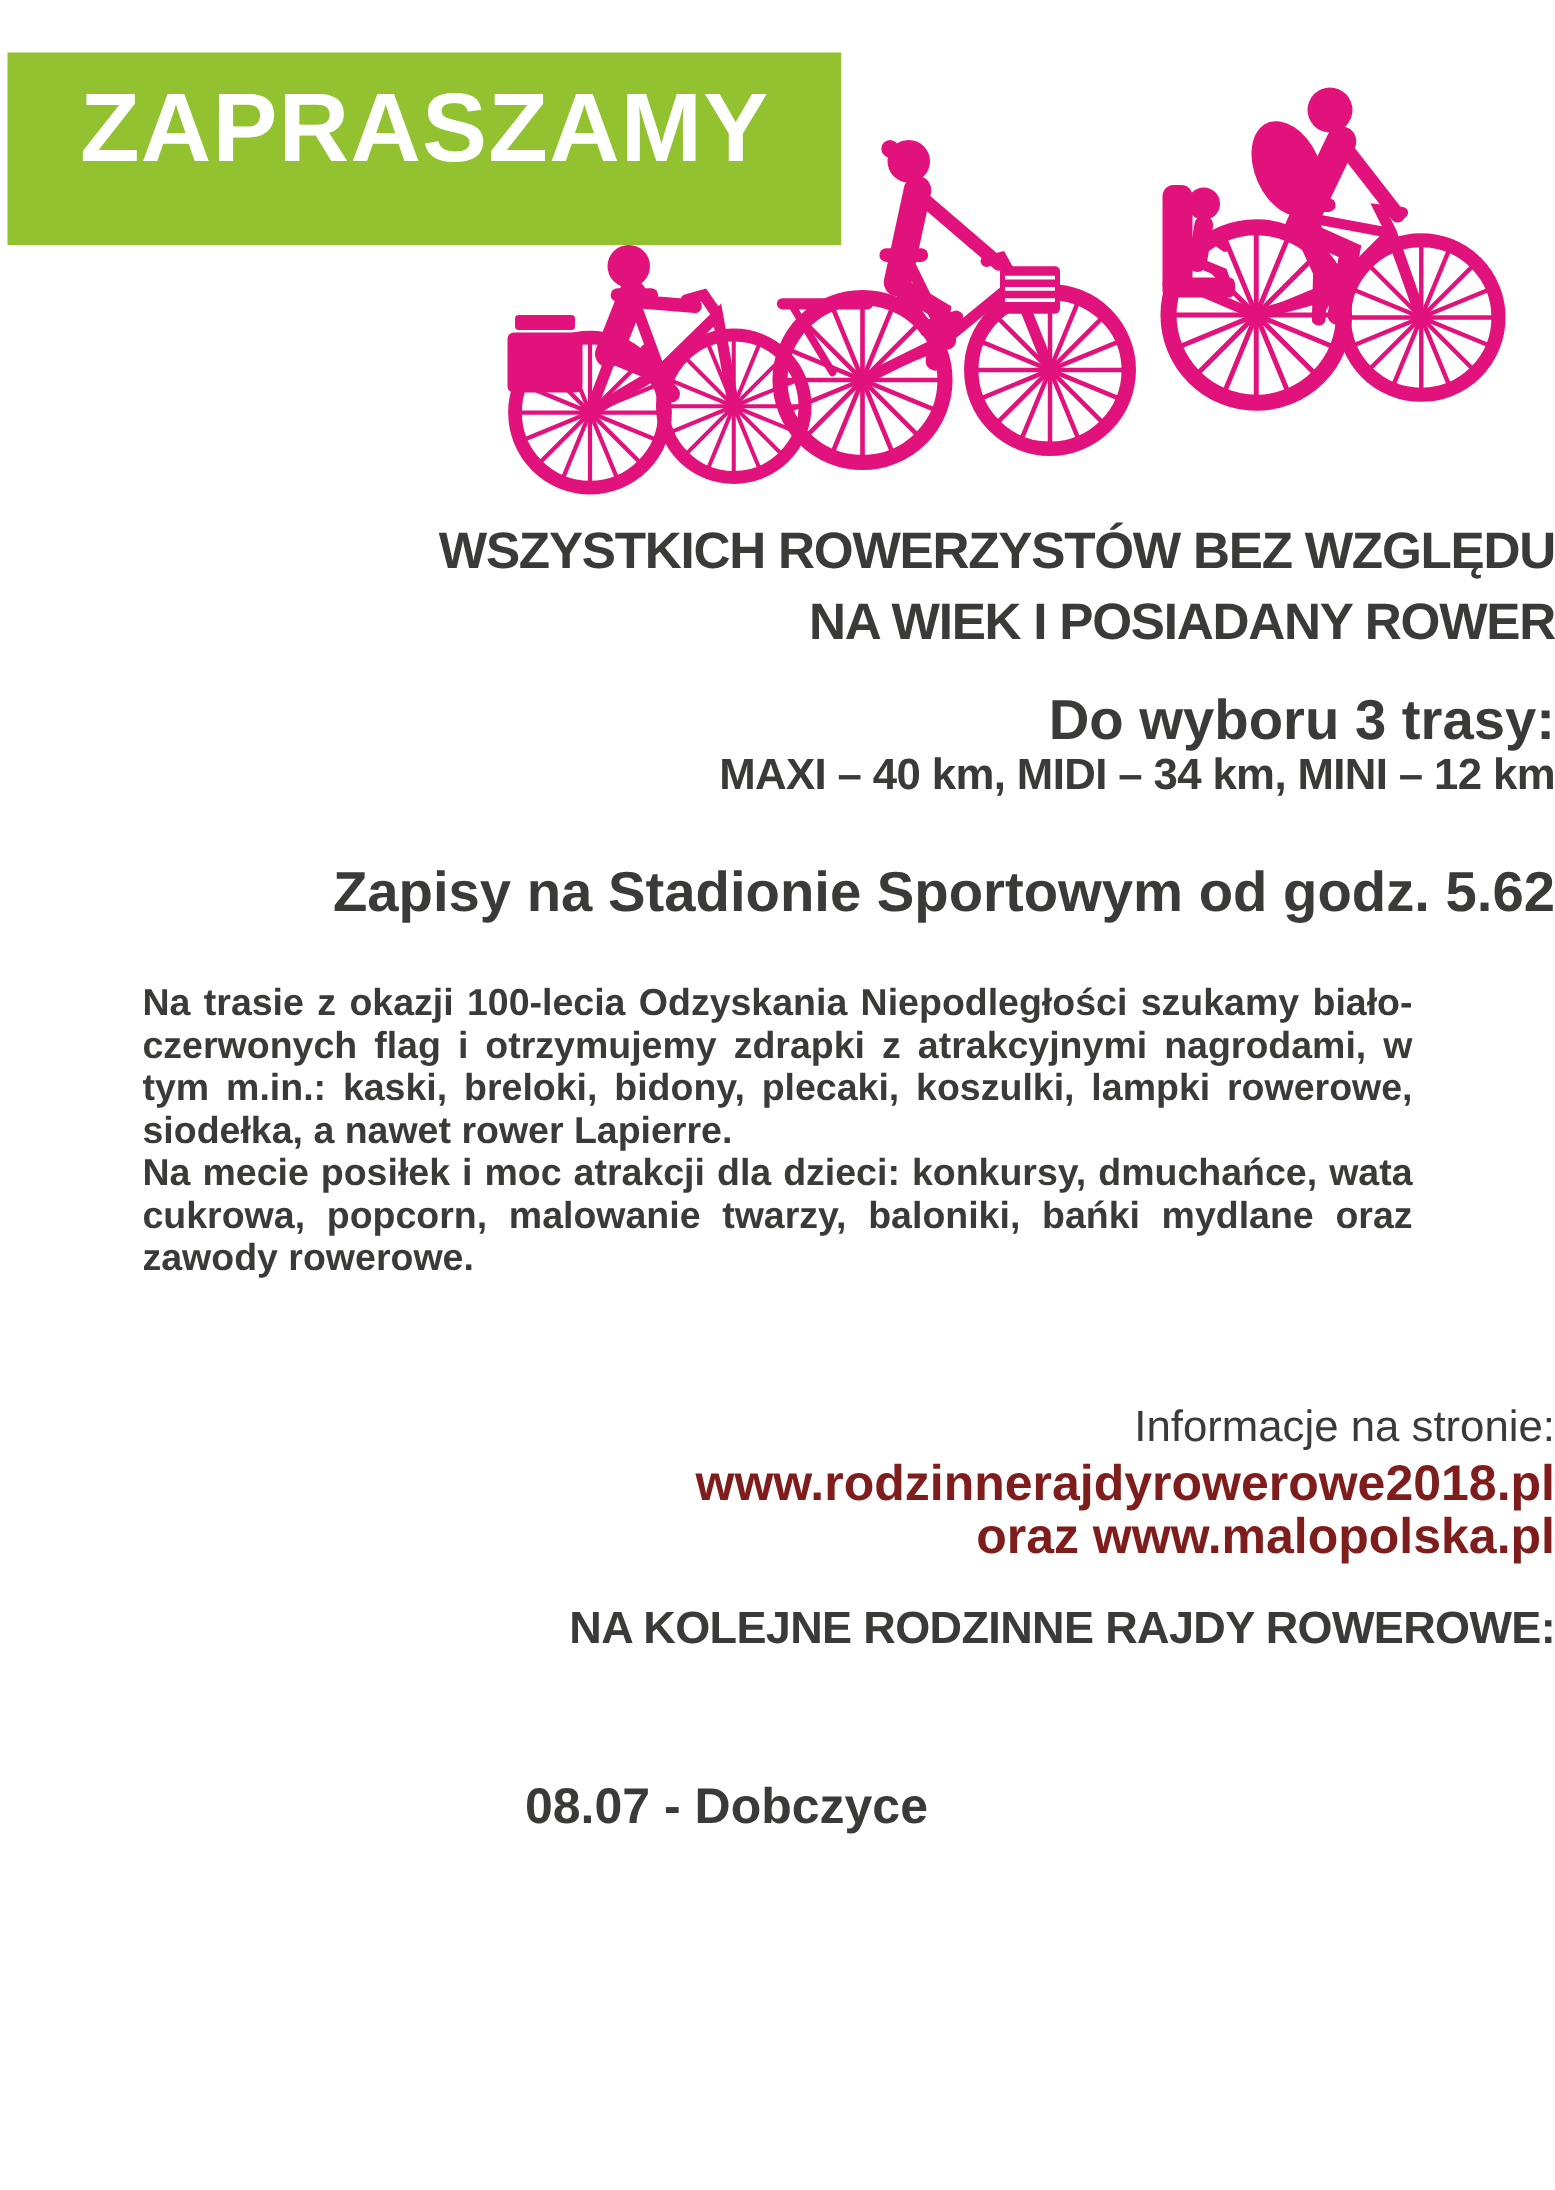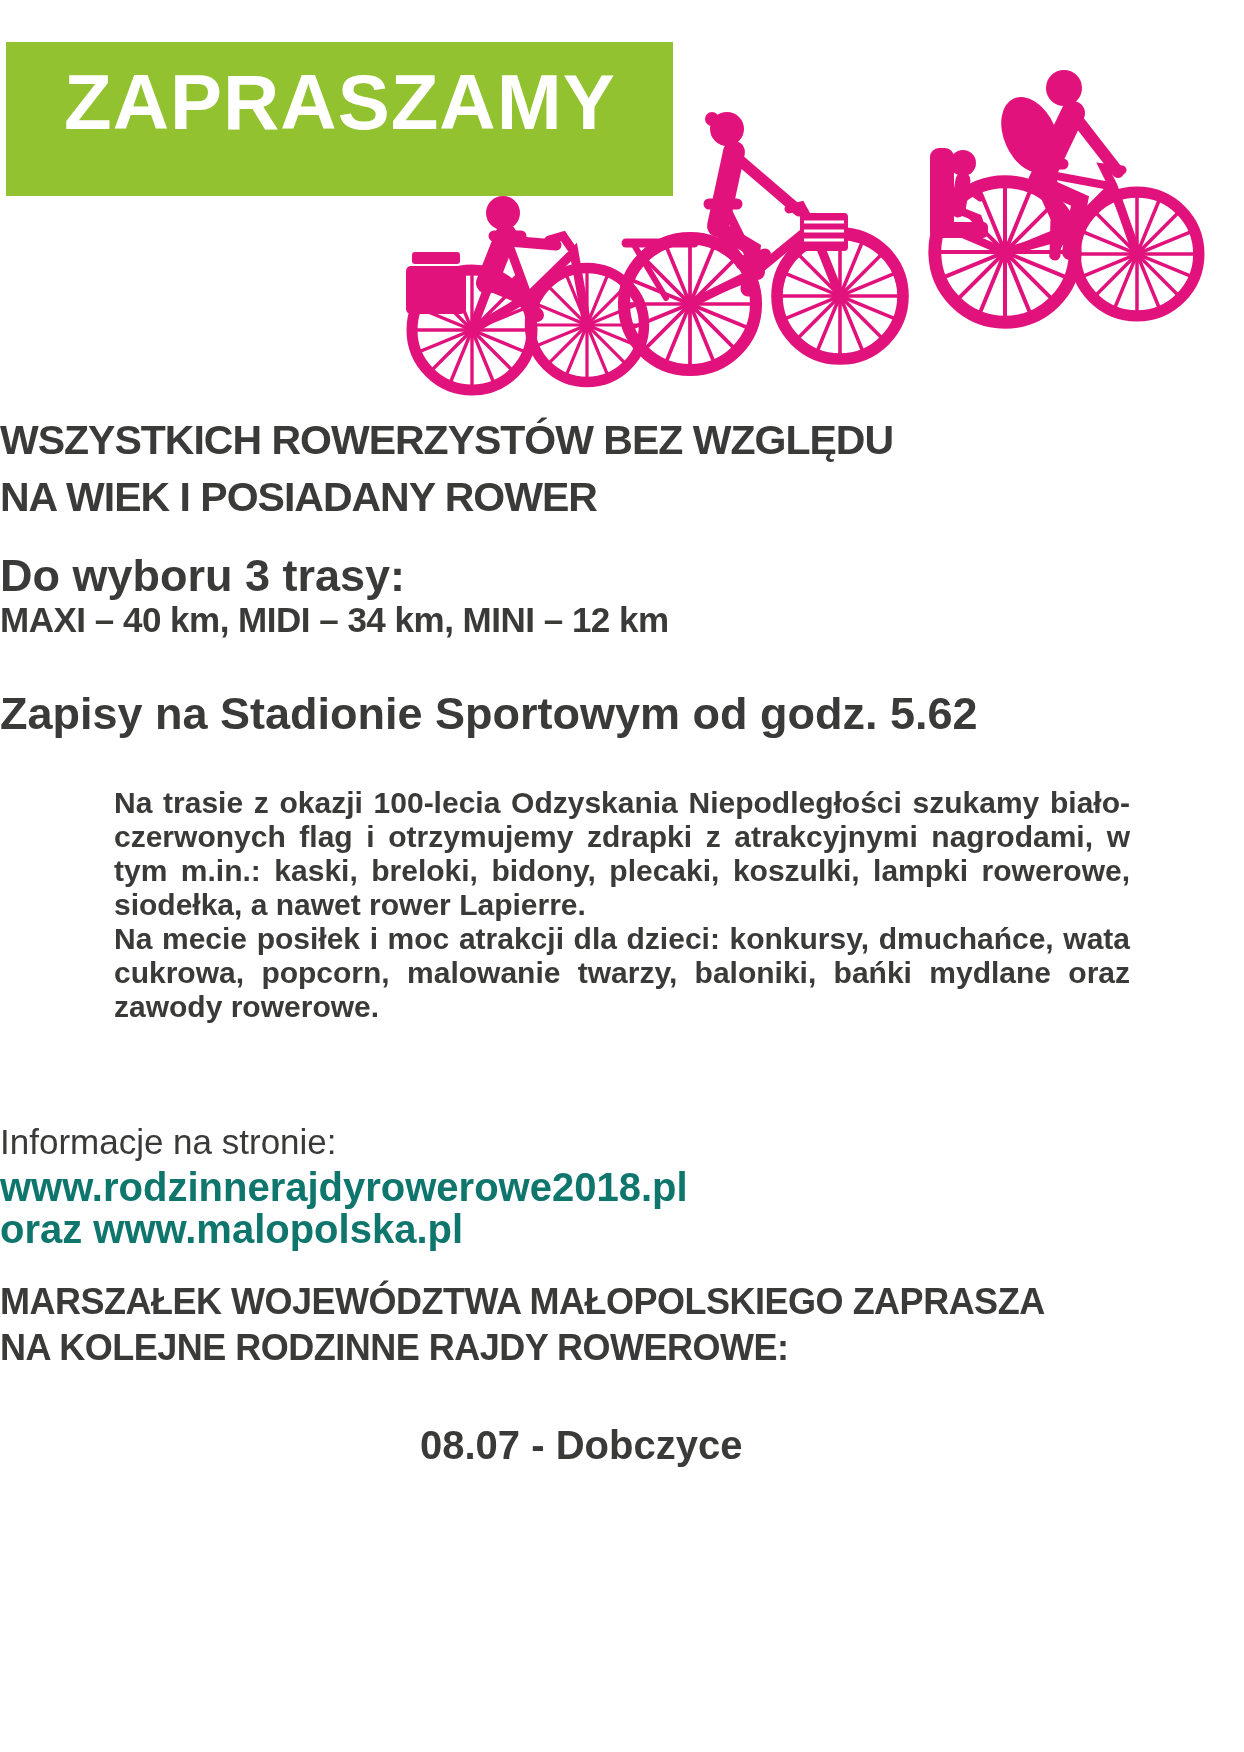--- a/index.html
+++ b/index.html
@@ -13,32 +13,32 @@
   }
   .banner{
     position:absolute;left:6px;top:42px;width:667px;height:154px;
     background:#92c22f;
   }
   .banner-text{
     font-weight:bold;color:#ffffff;font-size:78px;line-height:120px;
     padding-left:58px;letter-spacing:1px;white-space:nowrap;
   }
   .hero{position:absolute;left:0;top:0;width:1244px;height:400px;}
-  .centered{position:absolute;left:0;width:100%;text-align:left;}
+  .centered{position:absolute;left:0;width:100%;text-align:right;}
   .headline{top:412px;font-size:41px;font-weight:bold;line-height:57px;letter-spacing:-1px;}
   .routes-title{top:550px;font-size:45px;font-weight:bold;}
   .routes-options{top:600px;font-size:35px;font-weight:bold;letter-spacing:-0.5px;}
   .registration{top:688px;font-size:45px;font-weight:bold;}
   .description{
     position:absolute;left:114px;top:786px;width:1016px;
     font-size:30px;font-weight:bold;line-height:34px;text-align:justify;
   }
   .description p{margin:0;}
   .info-label{top:1122px;font-size:35px;font-weight:normal;}
-  .website{font-weight:bold;color:#0f766e;font-size:40px;}
+  .website{font-weight:bold;color:#7f1d1d;font-size:40px;}
   .website1{top:1165px;}
   .website2{top:1207px;}
   .invitation{top:1279px;font-size:36px;font-weight:bold;line-height:46px;letter-spacing:-0.5px;}
   .rides{position:absolute;left:420px;top:1422px;font-size:40px;font-weight:bold;}
   .ride-item{line-height:46px;margin-bottom:9px;}
   .farewell{
     position:absolute;right:64px;top:1648px;
     font-size:50px;font-weight:bold;color:#e2127d;white-space:nowrap;
   }
   svg .pk{stroke:#e2127d;fill:none;stroke-linecap:round;}
@@ -150,21 +150,20 @@
   <div class="description">
     <p>Na trasie z okazji 100-lecia Odzyskania Niepodległości szukamy biało-czerwonych flag i otrzymujemy zdrapki z atrakcyjnymi nagrodami, w tym m.in.: kaski, breloki, bidony, plecaki, koszulki, lampki rowerowe, siodełka, a nawet rower Lapierre.</p>
     <p>Na mecie posiłek i moc atrakcji dla dzieci: konkursy, dmuchańce, wata cukrowa, popcorn, malowanie twarzy, baloniki, bańki mydlane oraz zawody rowerowe.</p>
   </div>
 
   <div class="centered info-label">Informacje na stronie:</div>
   <div class="centered website website1">www.rodzinnerajdyrowerowe2018.pl</div>
   <div class="centered website website2">oraz www.malopolska.pl</div>
 
   <div class="centered invitation">
-    <div>MARSZAŁEK WOJEWÓDZTWA MAŁOPOLSKIEGO ZAPRASZA</div>
     <div>NA KOLEJNE RODZINNE RAJDY ROWEROWE:</div>
   </div>
 
   <div class="rides">
     <div class="ride-item">08.07 - Dobczyce</div>
   </div>
 
 
 </div>
 

